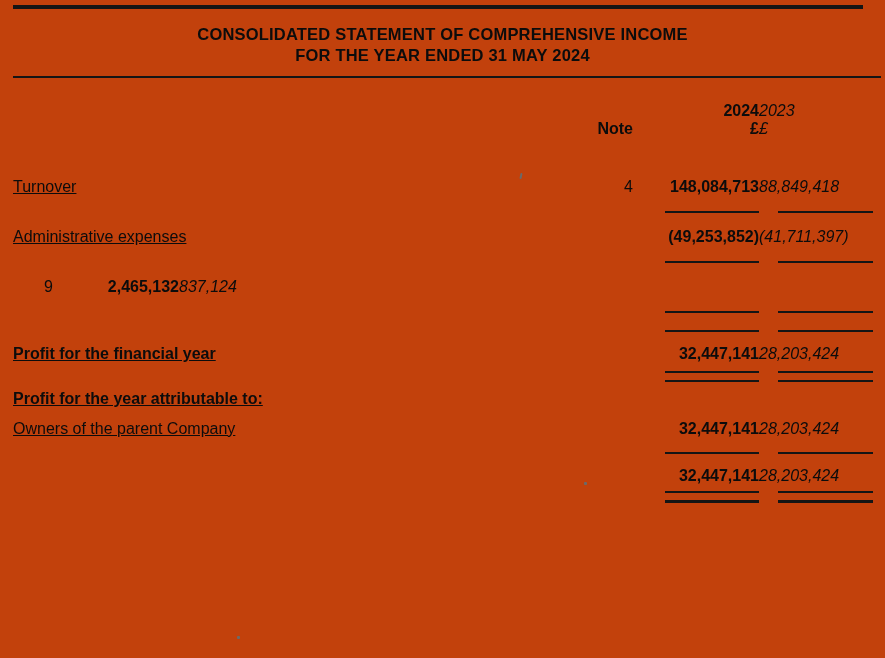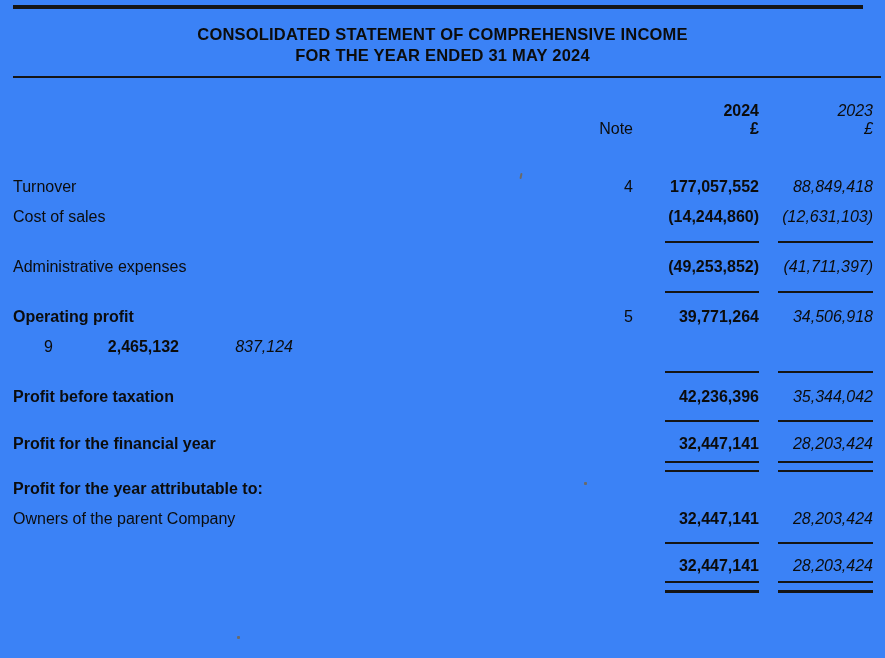--- a/index.html
+++ b/index.html
@@ -1,34 +1,34 @@
 <!DOCTYPE html>
 <html><head>
 <meta charset="utf-8">
 <style>
   html,body { margin:0; padding:0; background:#ffffff; }
   .sheet {
-    position:relative; width:885px; height:658px; background:#3b82f6;
+    position:relative; width:885px; height:658px; background:#c2410c;
     font-family:"Liberation Sans", sans-serif; color:#0c0c0c; font-size:16px;
     overflow:hidden;
   }
   .top-rule { position:absolute; left:13px; top:5px; width:850px; height:4px; background:#151515; }
   .header-rule { position:absolute; left:13px; top:76px; width:868px; height:2px; background:#151515; }
   .title {
     position:absolute; top:24px; left:0; right:0; text-align:center;
     font-weight:bold; font-size:16.5px; line-height:21px; letter-spacing:0.2px;
   }
   .fin-table { position:absolute; top:102px; left:0; width:885px; }
   .row { display:flex; align-items:center; padding-left:13px; padding-right:12px; box-sizing:border-box; }
-  .c-label { width:580px; }
+  .c-label { width:580px;text-decoration:underline; }
   .c-note  { width:40px;  text-align:right; }
   .c-2024  { width:126px; text-align:right; font-weight:bold; }
-  .c-2023  { width:114px; text-align:right; font-style:italic; }
+  .c-2023  { width:114px; font-style:italic; }
   .strong .c-label { font-weight:bold; }
-  .hdr-note { font-weight:normal; }
+  .hdr-note { font-weight:bold; }
   .h14{height:14px} .h16{height:16px} .h18{height:18px} .h20{height:20px}
   .h28{height:28px} .h30{height:30px} .h34{height:34px}
   .rule { width:95px; margin-left:auto; height:2px; background:#151515; }
   .rule-2024 { width:94px; }
   .double { height:7px; background:transparent; border-top:2px solid #151515; border-bottom:2px solid #151515; }
   .double-heavy { border-bottom-width:3px; }
   .speck { position:absolute; background:#6a6a6a; border-radius:1px; }
   .speck-tick { width:2px; height:6px; transform:rotate(12deg); }
   .speck-dot { width:3px; height:3px; }
 </style>
@@ -59,30 +59,24 @@
       <div class="c-note hdr-note">Note</div>
       <div class="c-2024">£</div>
       <div class="c-2023">£</div>
     </div>
 
     <div class="row h34"></div>
 
     <div class="row h30">
       <div class="c-label">Turnover</div>
       <div class="c-note">4</div>
-      <div class="c-2024">177,057,552</div>
+      <div class="c-2024">148,084,713</div>
       <div class="c-2023">88,849,418</div>
     </div>
 
-    <div class="row h30">
-      <div class="c-label">Cost of sales</div>
-      <div class="c-note"></div>
-      <div class="c-2024">(14,244,860)</div>
-      <div class="c-2023">(12,631,103)</div>
-    </div>
 
     <div class="row h20">
       <div class="c-label"></div>
       <div class="c-note"></div>
       <div class="c-2024">
           <div class="rule rule-2024"></div>
         </div>
       <div class="c-2023">
           <div class="rule"></div>
         </div>
@@ -100,50 +94,38 @@
       <div class="c-label"></div>
       <div class="c-note"></div>
       <div class="c-2024">
           <div class="rule rule-2024"></div>
         </div>
       <div class="c-2023">
           <div class="rule"></div>
         </div>
     </div>
 
-    <div class="row h30 strong">
-      <div class="c-label">Operating profit</div>
-      <div class="c-note">5</div>
-      <div class="c-2024">39,771,264</div>
-      <div class="c-2023">34,506,918</div>
-    </div>
 
     <div class="row h30">
       <div class="c-note">9</div>
       <div class="c-2024">2,465,132</div>
       <div class="c-2023">837,124</div>
     </div>
 
     <div class="row h20">
       <div class="c-label"></div>
       <div class="c-note"></div>
       <div class="c-2024">
           <div class="rule rule-2024"></div>
         </div>
       <div class="c-2023">
           <div class="rule"></div>
         </div>
     </div>
 
-    <div class="row h30 strong">
-      <div class="c-label">Profit before taxation</div>
-      <div class="c-note"></div>
-      <div class="c-2024">42,236,396</div>
-      <div class="c-2023">35,344,042</div>
-    </div>
 
 
     <div class="row h18">
       <div class="c-label"></div>
       <div class="c-note"></div>
       <div class="c-2024">
           <div class="rule rule-2024"></div>
         </div>
       <div class="c-2023">
           <div class="rule"></div>

